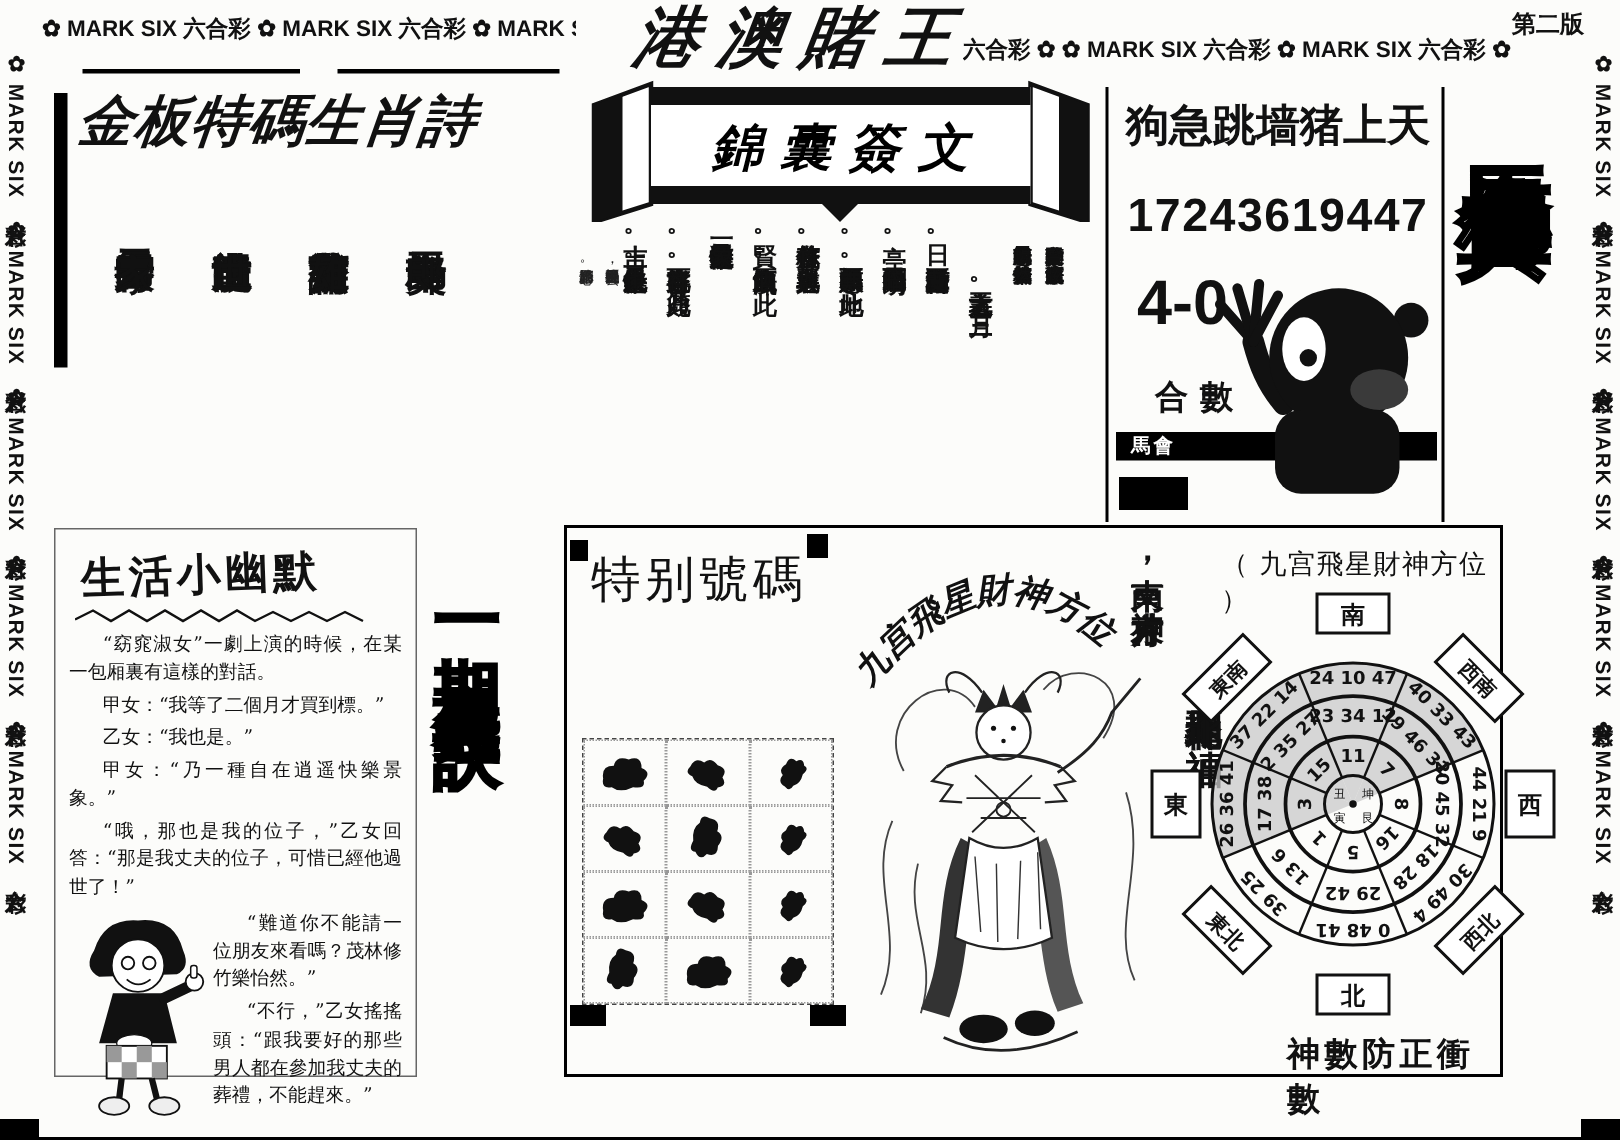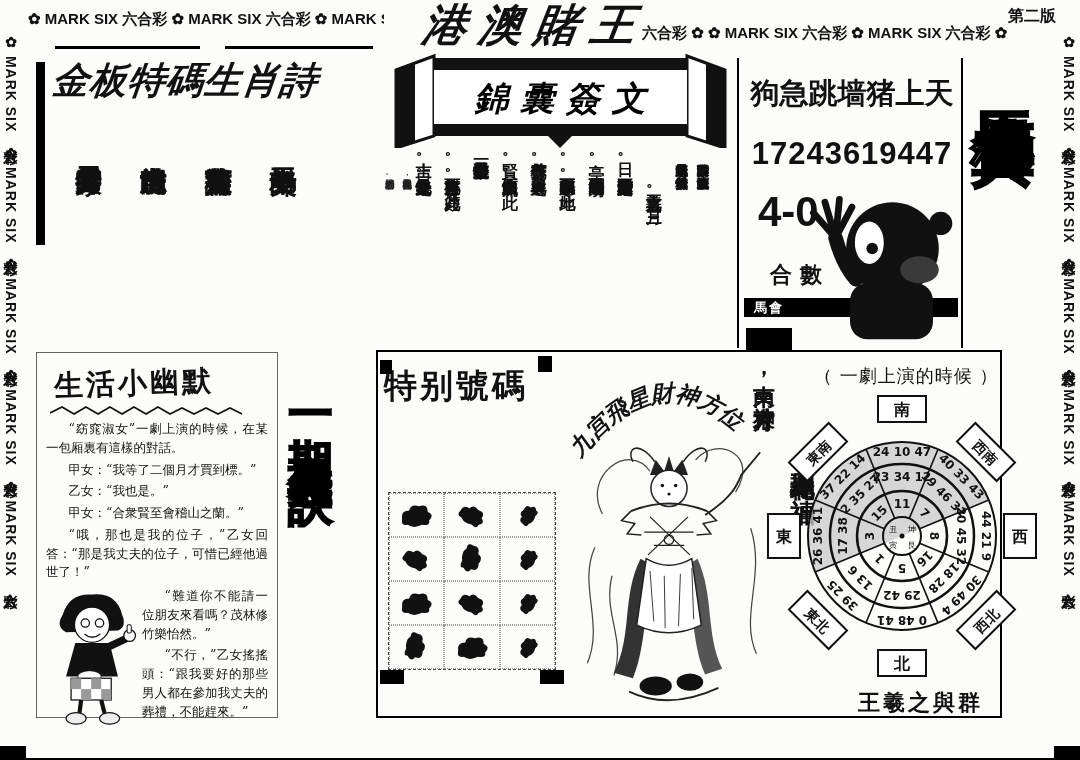--- a/index.html
+++ b/index.html
@@ -38,21 +38,21 @@
 
   
   #signwrap{left:420px;top:150px;width:300px;height:200px}
   #signbody{position:absolute;right:52px;top:0;height:200px;font-weight:600;font-size:16px;line-height:1.8}
   #signpoem{position:absolute;right:6px;top:4px;height:196px;font-weight:bold;font-size:12.5px;line-height:1.7}
   #signnote{left:382px;top:172px;height:130px;font-size:9.5px;color:#222;line-height:1.8}
 
   
   #tipdiv{left:737px;top:58px;width:2px;height:290px;background:#000}
   #faxdiv{left:961px;top:58px;width:2px;height:290px;background:#000}
-  #tips{left:744px;top:62px;width:216px;height:290px}
+  #tips{left:744px;top:52px;width:216px;height:290px}
   #phrase{position:absolute;left:0;top:12px;width:100%;text-align:center;font-weight:bold;font-size:29px}
   #tnumber{position:absolute;left:0;top:74px;width:100%;text-align:center;font-weight:bold;font-size:31px;letter-spacing:1px}
   #score{position:absolute;left:14px;top:126px;font-weight:bold;font-size:42px}
   #scorelabel{position:absolute;left:26px;top:198px;font-weight:bold;font-size:22px;letter-spacing:8px}
   #mbar{position:absolute;left:0;top:236px;width:214px;height:19px;background:#000;color:#fff;
         font-weight:bold;font-size:13px;line-height:19px;padding-left:10px;letter-spacing:2px}
   #blacksq{position:absolute;left:2px;top:266px;width:46px;height:22px;background:#000}
   #mascot{position:absolute;left:52px;top:124px;width:164px;height:154px}
   #fax{left:968px;top:62px;height:292px;font-weight:bold;font-size:62px;line-height:1.15;letter-spacing:4px}
 
@@ -63,21 +63,21 @@
   .hp{font-size:12.5px;line-height:1.5;text-align:justify;text-indent:1.8em;margin-top:3px}
   #hbottom{display:flex;margin-top:2px}
   #boy{flex:0 0 92px;width:92px;height:150px}
   #hside{flex:1;padding-left:4px}
 
   
   #wintitle{left:282px;top:390px;height:300px;font-weight:bold;font-size:44px;letter-spacing:14px}
 
   
   #bigbox{left:376px;top:350px;width:626px;height:368px;border:2px solid #000}
-  #ptitle1{position:absolute;left:6px;top:12px;font-weight:bold;font-size:33px;letter-spacing:3px}
+  #ptitle1{position:absolute;left:16px;top:12px;font-weight:normal;font-size:33px;letter-spacing:3px}
   #ptitle2{position:absolute;left:14px;top:58px;font-weight:bold;font-size:33px;letter-spacing:3px}
   .noise{position:absolute;background:#000}
   #pgrid{position:absolute;left:10px;top:140px;width:168px;height:178px;border:1.5px dashed #444;
          display:grid;grid-template-columns:repeat(3,1fr);grid-template-rows:repeat(4,1fr)}
   .cell{border:1px dotted #999;display:flex;align-items:center;justify-content:center;overflow:hidden}
   .cell svg{width:80%;height:80%}
   .cell:nth-child(2n) svg{transform:rotate(35deg) scale(.85)}
   .cell:nth-child(3n) svg{transform:rotate(-50deg) scale(.7)}
   .cell:nth-child(5n) svg{transform:rotate(110deg) scale(.9)}
   #gb1{left:2px;top:318px;width:24px;height:14px}
@@ -180,21 +180,21 @@
   <div class="abs v outline" id="fax">馬會傳真</div>
 
   <div class="abs" id="humor">
     <div id="htitle">生活小幽默</div>
     <svg id="hzig" width="200" height="12" viewBox="0 0 200 12">
       <polyline points="0,8 12,2 24,9 36,2 48,9 60,2 72,9 84,2 96,9 108,2 120,9 132,3 144,9 156,3 168,9 180,3 192,9" fill="none" stroke="#111" stroke-width="1.6"></polyline>
     </svg>
     <p class="hp">“窈窕淑女”一劇上演的時候，在某一包厢裏有這樣的對話。</p>
     <p class="hp">甲女：“我等了二個月才買到標。”</p>
     <p class="hp">乙女：“我也是。”</p>
-    <p class="hp">甲女：“合衆賢至會稽山之蘭。”</p>
+    <p class="hp">甲女：“乃一種自在逍遥快樂景象。”</p>
     <p class="hp">“哦，那也是我的位子，”乙女回答：“那是我丈夫的位子，可惜已經他過世了！”</p>
     <div id="hbottom">
       <svg id="boy" viewBox="0 0 110 170">
         <path d="M20,32 Q28,6 55,8 Q84,5 91,32 Q97,46 86,51 L24,53 Q11,46 20,32 Z" fill="#111"></path>
         <circle cx="55" cy="44" r="21" fill="#fff" stroke="#111" stroke-width="1.5"></circle>
         <circle cx="47" cy="42" r="5" fill="none" stroke="#111" stroke-width="1.5"></circle>
         <circle cx="64" cy="42" r="5" fill="none" stroke="#111" stroke-width="1.5"></circle>
         <path d="M46,55 Q55,63 65,55" fill="none" stroke="#111" stroke-width="1.5"></path>
         <path d="M35,66 L76,66 L86,106 L24,106 Z" fill="#111"></path>
         <path d="M76,70 L97,60" stroke="#111" stroke-width="9" stroke-linecap="round"></path>
@@ -333,22 +333,22 @@
       <g stroke="#333" stroke-width="1">
           <path d="M80,145 L84,198 M95,150 L96,205 M112,148 L110,203 M124,142 L126,196"></path>
         </g>
       <ellipse cx="86" cy="266" rx="17" ry="10" fill="#111"></ellipse>
       <ellipse cx="122" cy="262" rx="14" ry="9" fill="#111"></ellipse>
       <path d="M58,272 Q100,292 152,268" fill="none" stroke="#222" stroke-width="2"></path>
     </svg>
 
     <div class="v" id="fcol1">今期原神正北，福神</div>
     <div class="v" id="fcol2">東南，才神東方。</div>
-    <div id="fnote">（ 一劇上演的時候 ）</div>
-    <div id="fbottom">王羲之與群</div>
+    <div id="fnote">（ 九宫飛星財神方位 ）</div>
+    <div id="fbottom">神數防正衝數</div>
 
     <svg id="wheel" width="280" height="280" viewBox="0 0 280 280">
       <defs>
         <line id="wdivl" x1="147.3" y1="122.4" x2="176" y2="53.2"></line>
       </defs>
 
       <path class="wedge" d="M140,140 L104,53.2 A94,94 0 0 1 176,53.2 Z"></path>
       <path class="wedge" d="M140,140 L104,53.2 A94,94 0 0 1 176,53.2 Z" transform="rotate(-45 140 140)"></path>
       <path class="wedge" d="M140,140 L104,53.2 A94,94 0 0 1 176,53.2 Z" transform="rotate(-90 140 140)"></path>
       <path class="wedge" d="M140,140 L104,53.2 A94,94 0 0 1 176,53.2 Z" transform="rotate(45 140 140)"></path>

